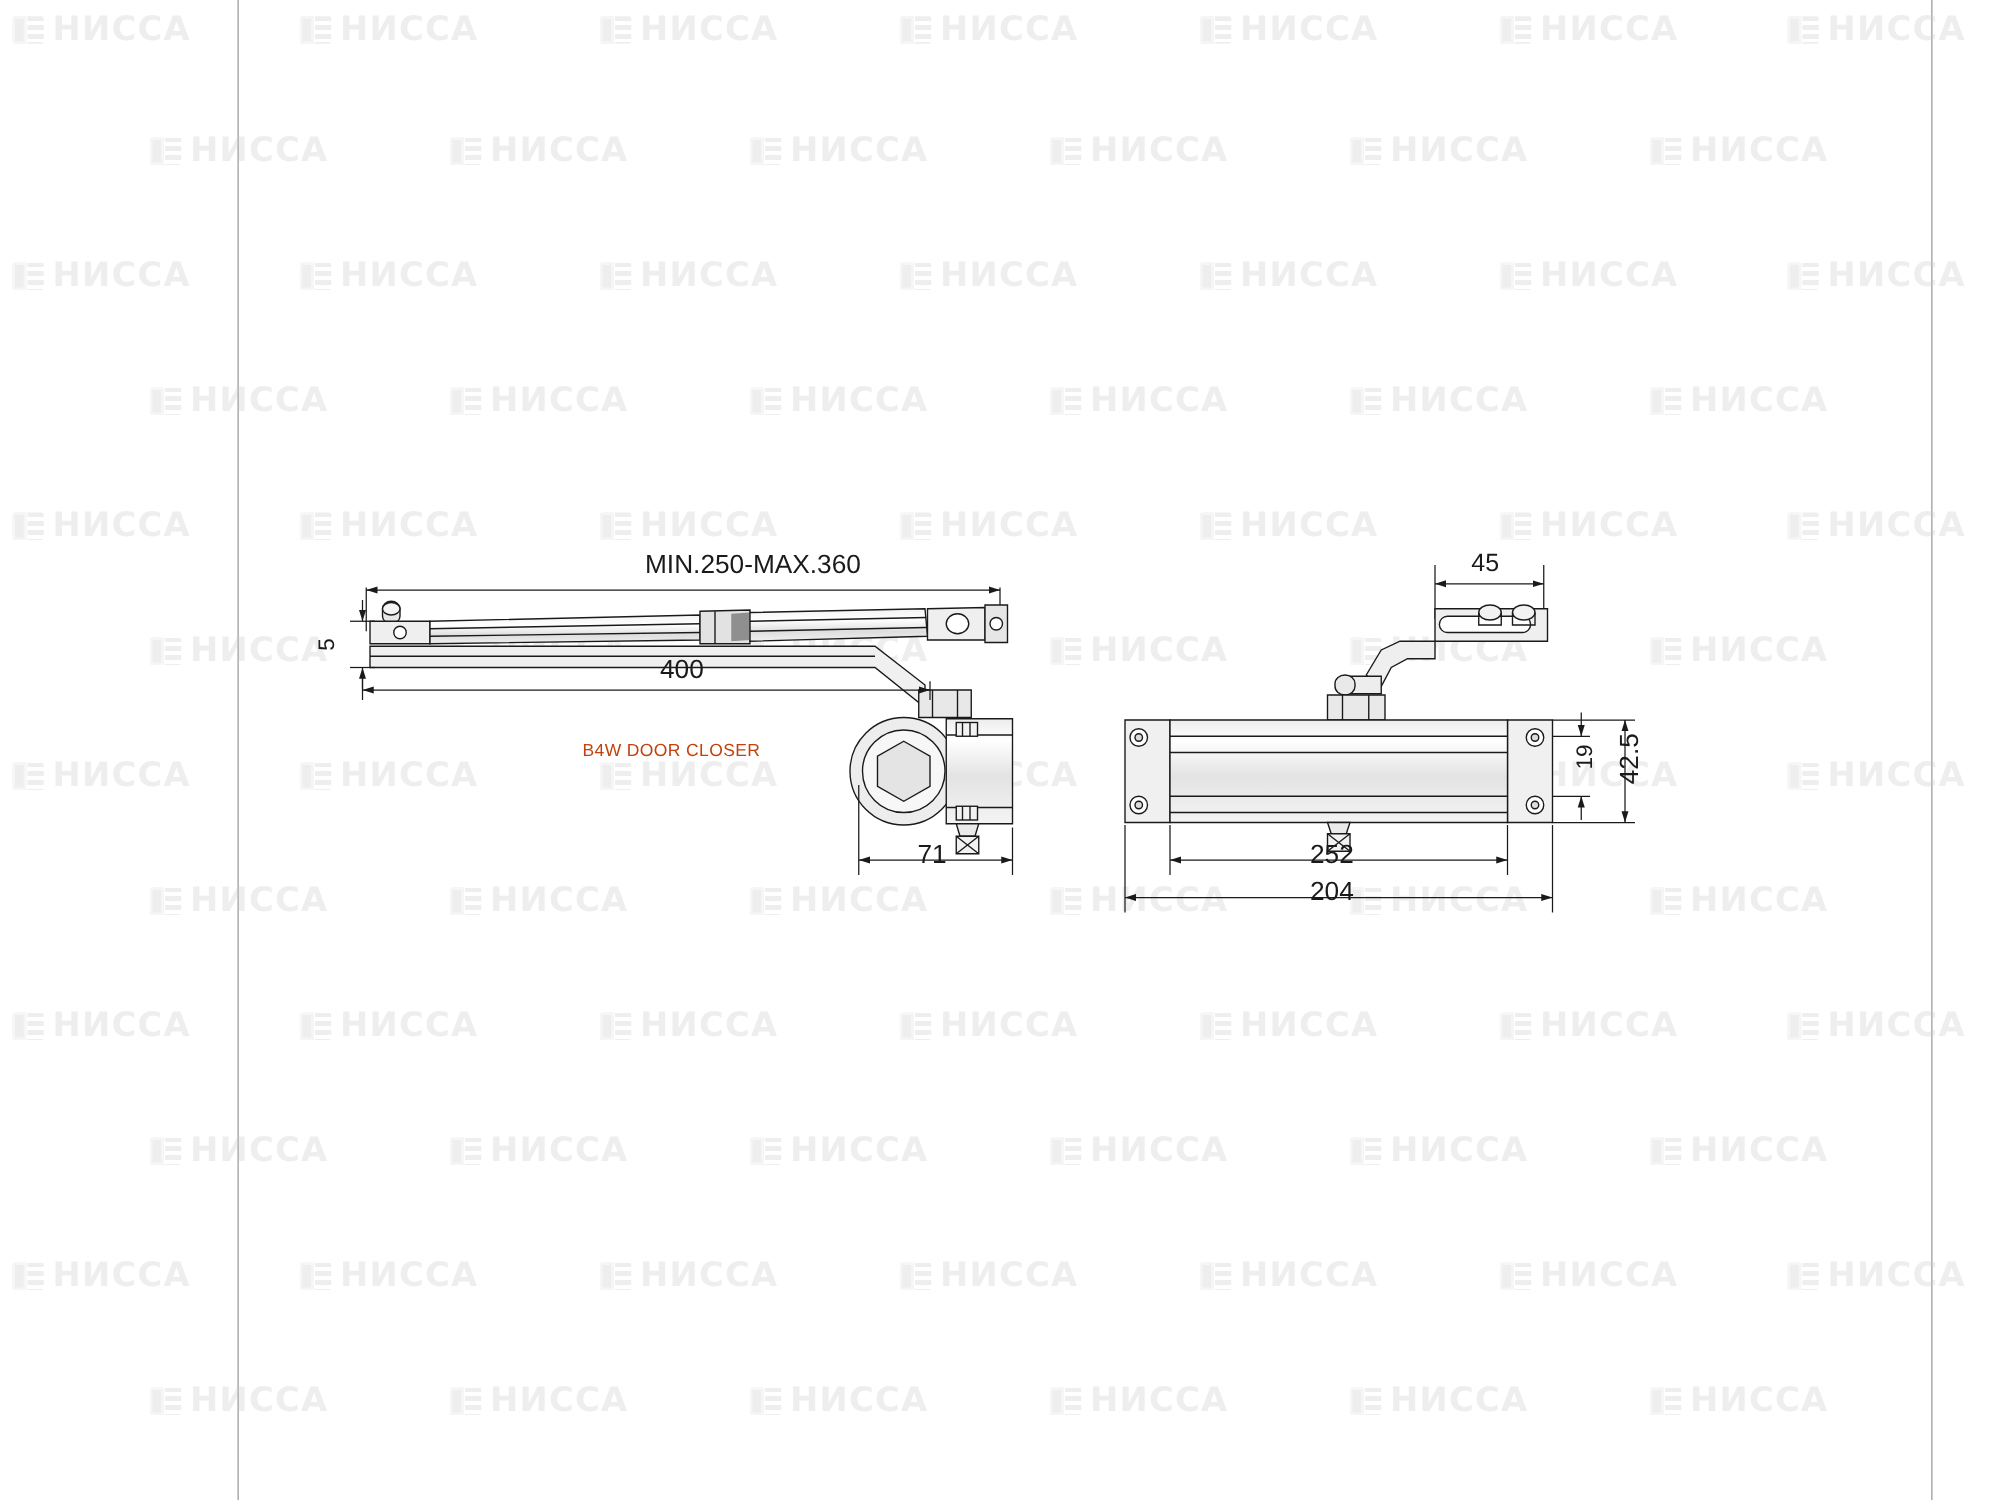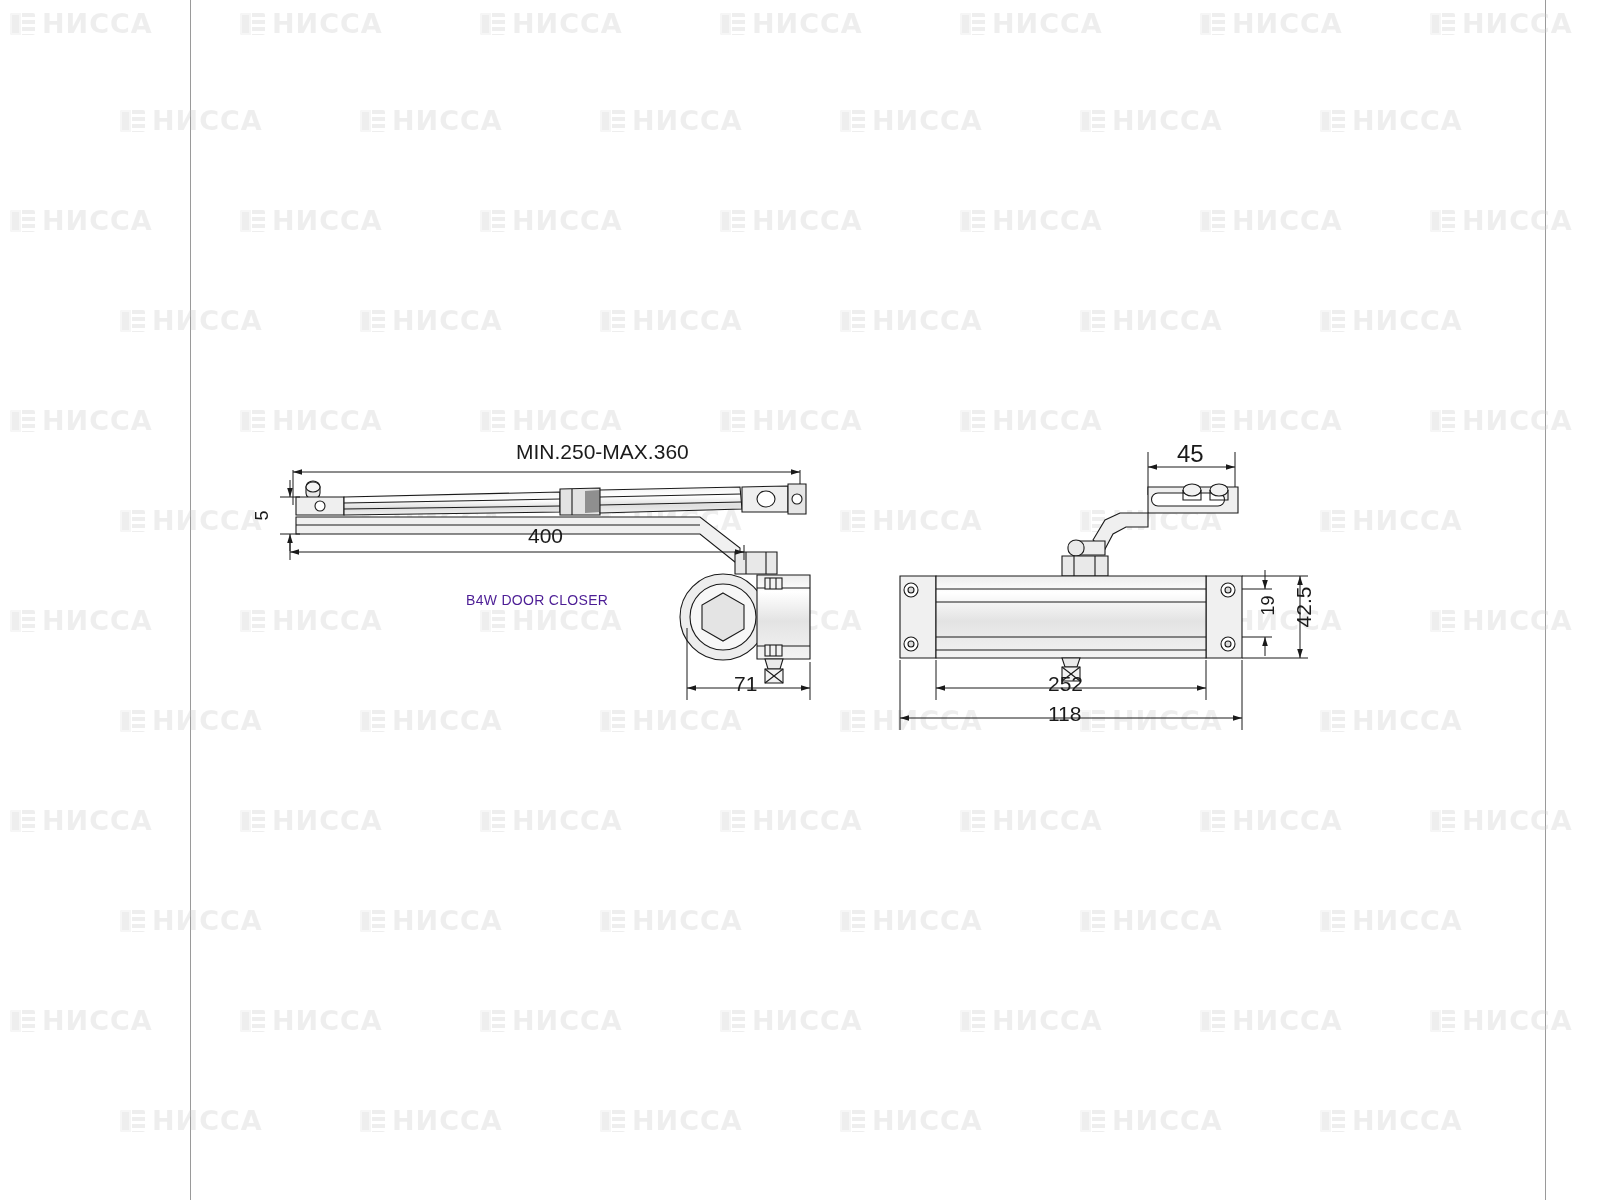--- a/index.html
+++ b/index.html
@@ -101,21 +101,21 @@
   }
   .dim-label {
     position: absolute;
     font-family: "Liberation Sans", sans-serif;
     color: #1a1a1a;
     white-space: nowrap;
   }
   .note-label {
     position: absolute;
     font-family: "Liberation Sans", sans-serif;
-    color: #4c1d95;
+    color: #c2410c;
     white-space: nowrap;
   }
   .vert {
     transform: rotate(-90deg);
     transform-origin: 50% 50%;
   }
 </style>
 </head>
 <body>
 
@@ -652,24 +652,24 @@
     <div class="dim-label" style="left:516px; top:440px; font-size:21px;">MIN.250-MAX.360</div>
 
     <div class="dim-label vert" style="left:257px; top:505px; font-size:18px;">5</div>
 
     <div class="dim-label" style="left:528px; top:524px; font-size:21px;">400</div>
 
     <div class="note-label" style="left:466px; top:592px; font-size:14px; letter-spacing:0.3px;">B4W DOOR CLOSER</div>
 
     <div class="dim-label" style="left:734px; top:672px; font-size:21px;">71</div>
 
-    <div class="dim-label" style="left:1177px; top:440px; font-size:24px;">45</div>
+    <div class="dim-label" style="left:1177px; top:440px; font-size:20px;">45</div>
 
     <div class="dim-label vert" style="left:1258px; top:595px; font-size:18px;">19</div>
 
     <div class="dim-label vert" style="left:1284px; top:595px; font-size:21px;">42.5</div>
 
     <div class="dim-label" style="left:1048px; top:672px; font-size:21px;">252</div>
 
-    <div class="dim-label" style="left:1048px; top:702px; font-size:21px;">118</div>
+    <div class="dim-label" style="left:1048px; top:702px; font-size:21px;">204</div>
   </div>
 
 </div>
 
 </body></html>

